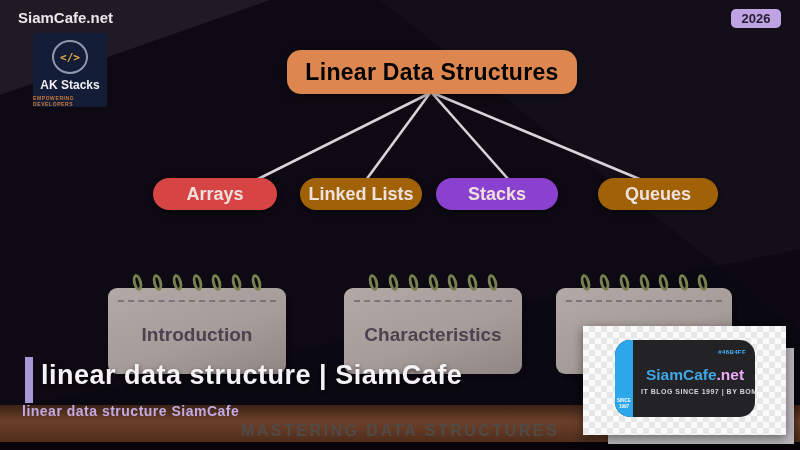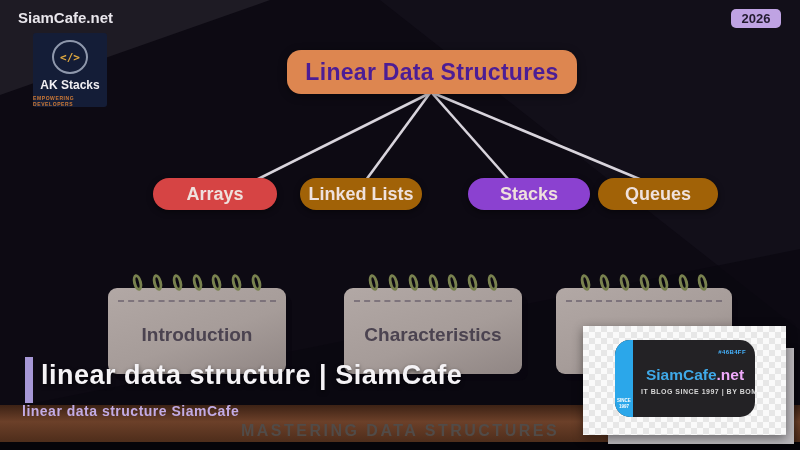--- a/index.html
+++ b/index.html
@@ -46,30 +46,30 @@
   .logo-tagline{color:#cf7a36;font-size:5px;font-weight:bold;letter-spacing:.6px;margin-top:3px;}
 
   
   .connectors{position:absolute;left:0;top:0;z-index:1;}
   .root-node{
     position:absolute;left:287px;top:50px;width:290px;height:44px;border-radius:14px;
     background:linear-gradient(180deg,#e3905a,#d8824a);
     display:flex;align-items:center;justify-content:center;z-index:2;
     box-shadow:0 2px 8px rgba(0,0,0,.4);
   }
-  .root-node span{color:#4c1d95;font-size:23px;font-weight:bold;letter-spacing:.3px;}
+  .root-node span{color:#000000;font-size:23px;font-weight:bold;letter-spacing:.3px;}
   .pill{
     position:absolute;top:178px;height:32px;border-radius:22px;z-index:2;
     display:flex;align-items:center;justify-content:center;
     box-shadow:0 2px 6px rgba(0,0,0,.45);
   }
   .pill span{color:#efe1dd;font-size:18px;font-weight:bold;}
   .pill-arrays{left:153px;width:124px;}
   .pill-linked{left:300px;width:122px;}
-  .pill-stacks{left:468px;width:122px;}
+  .pill-stacks{left:436px;width:122px;}
   .pill-queues{left:598px;width:120px;}
 
   
   .notepad{position:absolute;top:272px;z-index:2;}
   .notepad-1{left:108px;width:178px;}
   .notepad-2{left:344px;width:178px;}
   .notepad-3{left:556px;width:176px;}
   .rings{position:relative;z-index:3;display:flex;justify-content:space-evenly;padding:0 14px;height:24px;}
   .ring{
     width:9px;height:17px;border:3.5px solid #79824f;border-radius:50%;

